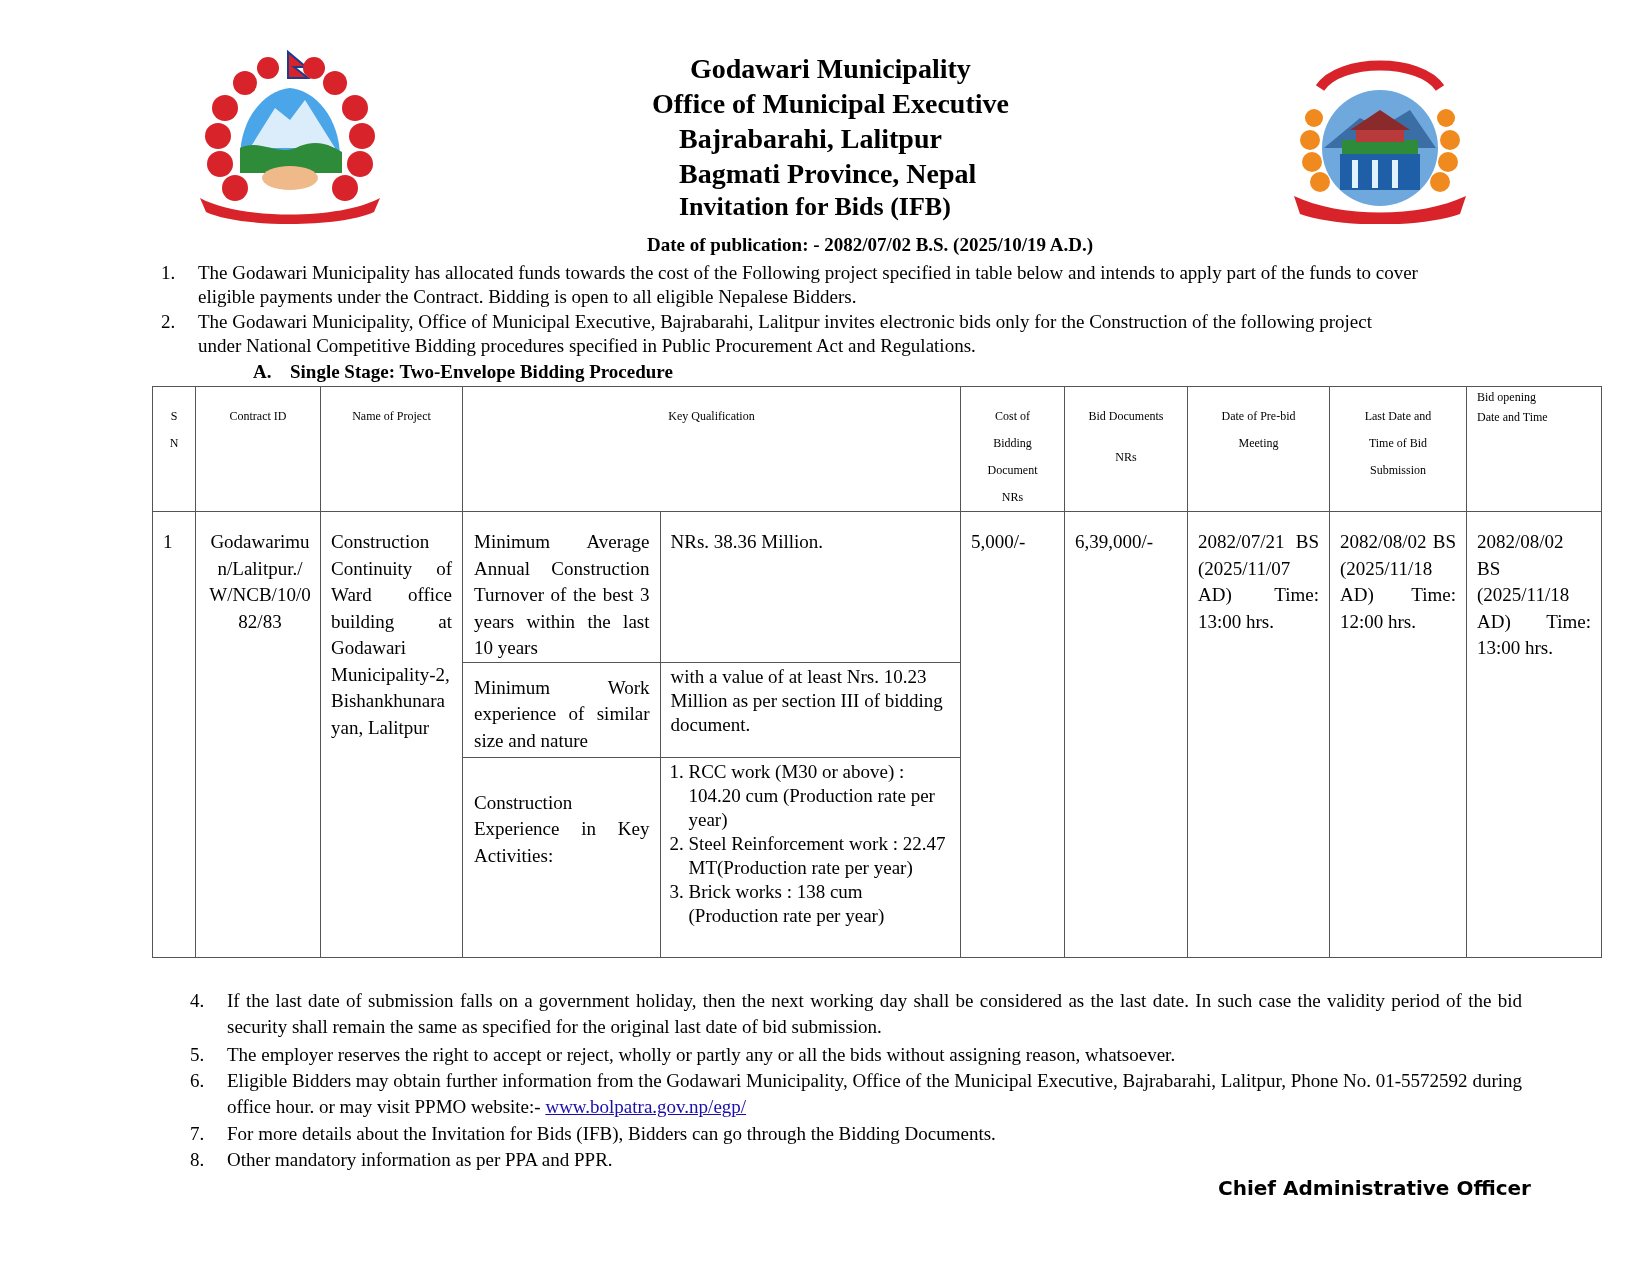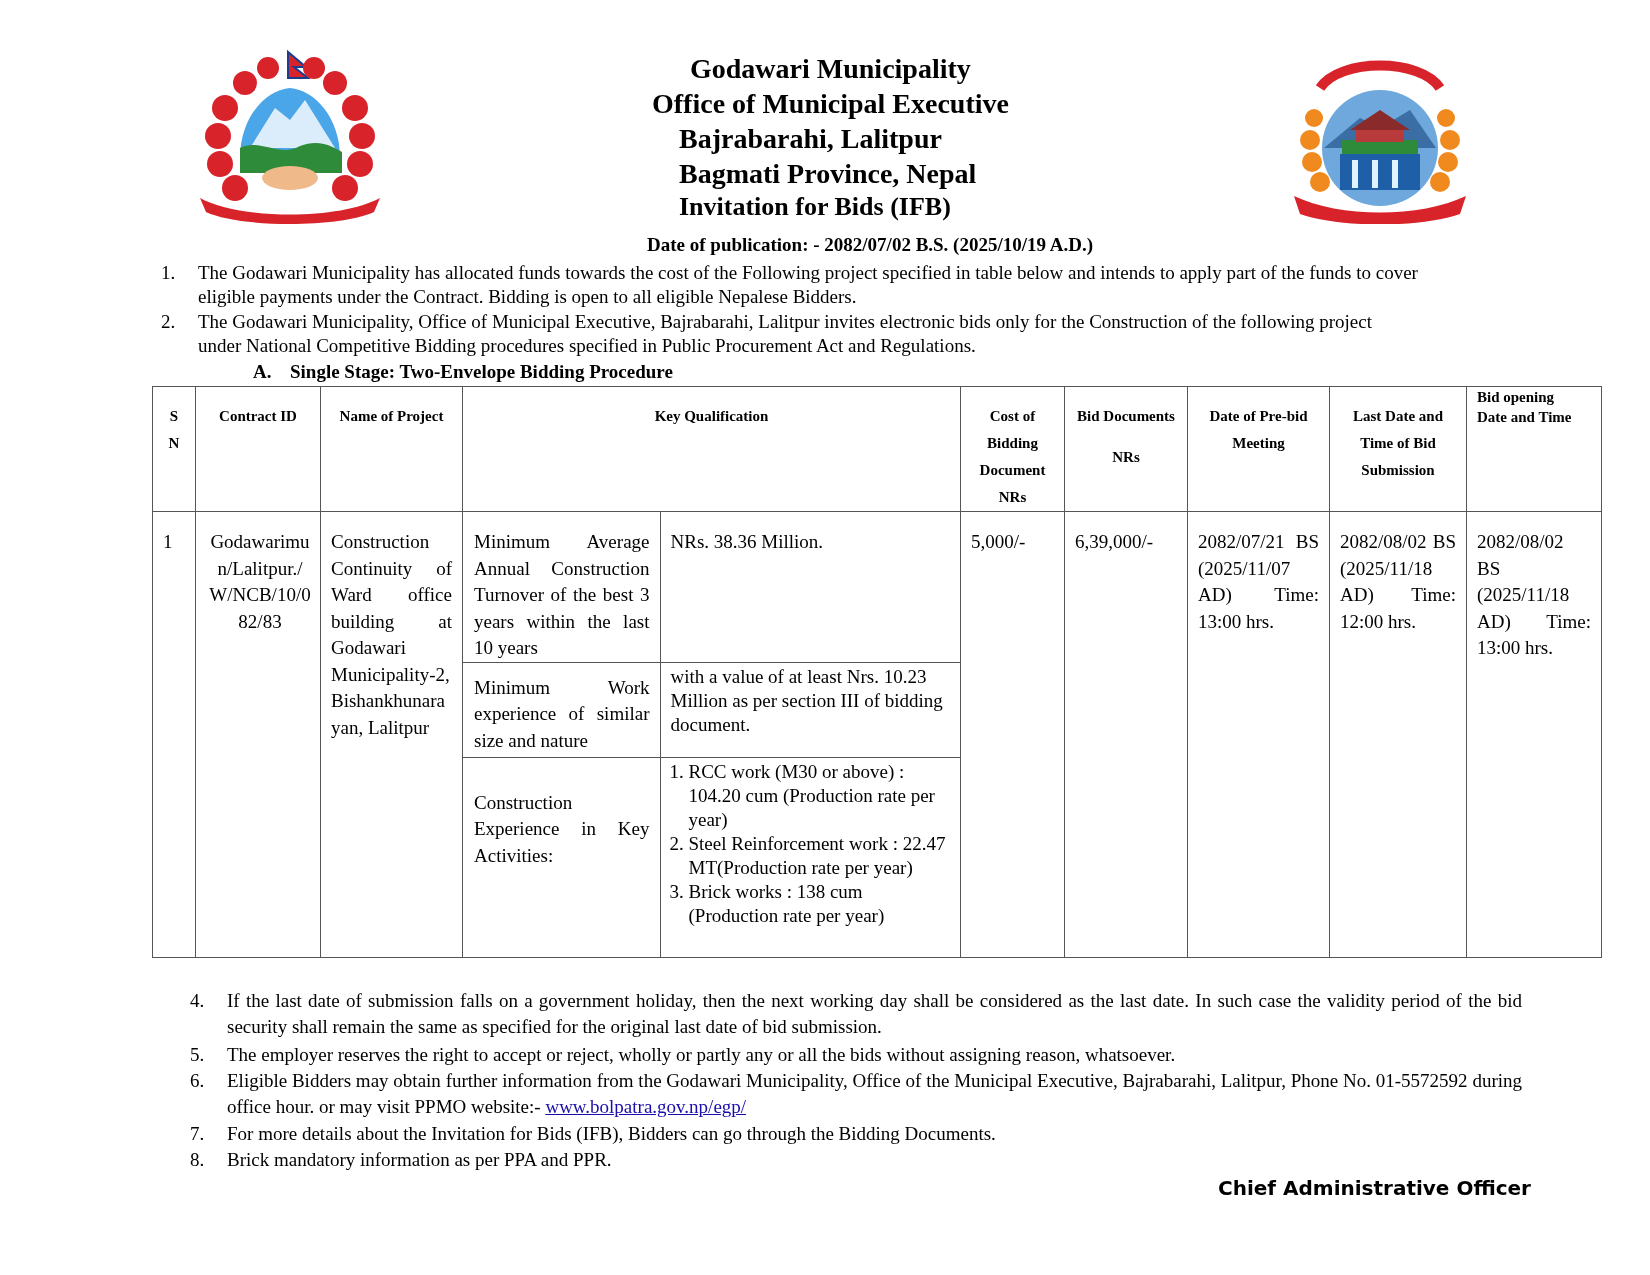--- a/index.html
+++ b/index.html
@@ -9,21 +9,21 @@
   .logo { position:absolute; }
   .pubdate { position:absolute; top:234px; left:0; width:1650px; text-align:center; font-weight:bold; font-size:19px; }
   .para { position:absolute; font-size:19px; line-height:24px; }
   .para .num { position:absolute; left:0; top:0; width:30px; }
   .para .txt { position:absolute; left:37px; top:0; }
   .sect { position:absolute; top:361px; left:253px; font-weight:bold; font-size:19px; }
   .sect .lbl { display:inline-block; width:37px; }
 
   table.ifb { position:absolute; left:152px; top:386px; width:1449px; border-collapse:collapse; table-layout:fixed; }
   table.ifb th, table.ifb td { border:1.3px solid #555; vertical-align:top; padding:0; }
-  table.ifb th { font-size:15px; font-weight:bold; line-height:27px; text-align:center; padding-top:16px; height:106px; }
+  table.ifb th { font-size:12px; font-weight:normal; line-height:27px; text-align:center; padding-top:16px; height:106px; }
   table.ifb th.bidopen { text-align:left; padding-left:10px; padding-top:0; line-height:20px; }
   table.ifb td { font-size:19px; line-height:26.5px; padding:17px 10px 0 10px; }
   td.c { text-align:center; }
   td.j { text-align:justify; text-align-last:left; }
   td.kq { padding:0 !important; }
   table.inner { width:100%; border-collapse:collapse; table-layout:fixed; }
   table.inner td { border:none; border-bottom:1.3px solid #555; }
   table.inner tr:last-child td { border-bottom:none; }
   table.inner td.lab { border-right:1.3px solid #555; text-align:justify; text-align-last:left; padding:17px 10px 0 11px; }
   table.inner td.val { padding:17px 10px 0 10px; line-height:24px; }
@@ -195,16 +195,16 @@
     <span>Eligible Bidders may obtain further information from the Godawari Municipality, Office of the Municipal Executive, Bajrabarahi, Lalitpur, Phone No. 01-5572592 during office hour. or   may visit PPMO website:-</span>
     <a class="link" href="#">www.bolpatra.gov.np/egp/</a>
   </span>
 </div>
 <div class="foot" style="left:190px; top:1121px; width:1340px; height:26px;">
   <span class="num">7.</span>
   <span class="txt">For more details about the Invitation for Bids (IFB), Bidders can go through the Bidding Documents.</span>
 </div>
 <div class="foot" style="left:190px; top:1147px; width:1340px; height:26px;">
   <span class="num">8.</span>
-  <span class="txt">Brick mandatory information as per PPA and PPR.</span>
+  <span class="txt">Other mandatory information as per PPA and PPR.</span>
 </div>
 
 <div class="sign">Chief Administrative Officer</div>
 
 </body></html>

